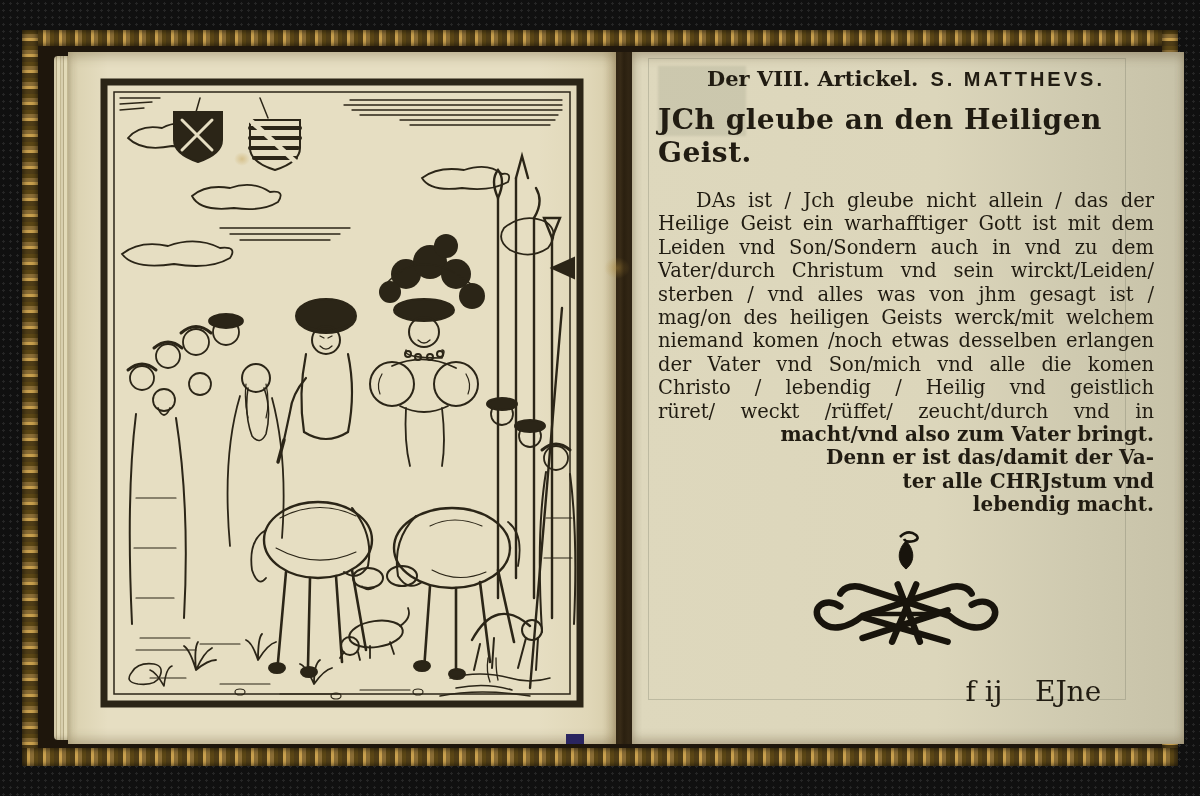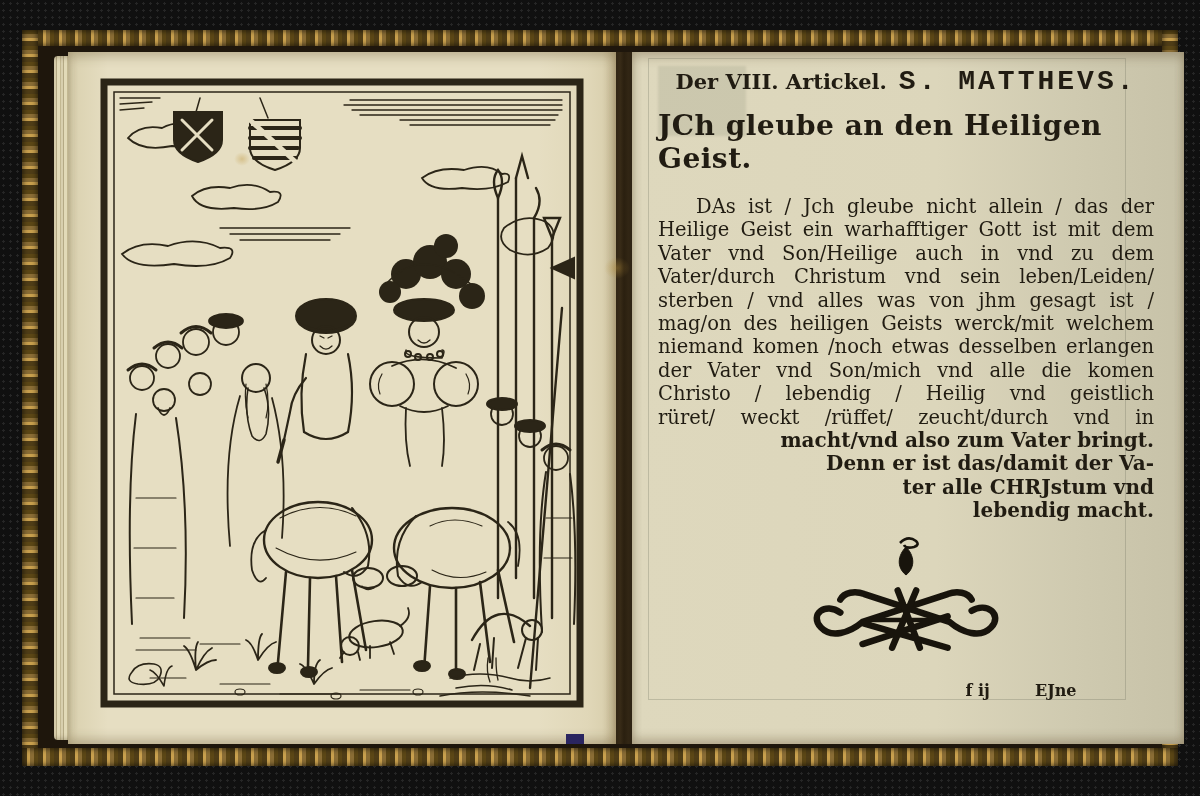--- a/index.html
+++ b/index.html
@@ -50,30 +50,30 @@
   .woodcut svg{display:block;width:100%;height:100%;}
 
   
   .rp-ghostframe{position:absolute;left:16px;top:6px;width:476px;height:640px;
     border:1px solid rgba(90,95,80,.25);pointer-events:none;}
   .rp-ghostblock{position:absolute;left:26px;top:14px;width:88px;height:70px;
     background:rgba(100,105,88,.14);filter:blur(1px);pointer-events:none;}
   .rp-content{position:relative;padding:12px 30px 0 26px;color:#211c12;}
   .hdr-row{display:flex;justify-content:center;align-items:baseline;gap:12px;margin-top:2px;}
   .hdr-article{font-weight:bold;font-size:21px;}
-  .hdr-saint{font-family:Liberation Mono, monospace;font-size:28px;letter-spacing:3px;font-weight:bold;}
+  .hdr-saint{font-family:Liberation Sans, sans-serif;font-size:20px;letter-spacing:3px;font-weight:bold;}
   .title{ font-weight:bold;font-size:28px;margin-top:12px;letter-spacing:.5px;}
   .body-block{margin-top:20px;font-weight:normal;font-size:19.5px;line-height:23.4px;}
   .body-block .jline{text-align:justify;text-align-last:justify;white-space:nowrap;}
   .body-block .jline.indent-first{padding-left:38px;}
   .closing-block{font-weight:bold;font-size:20px;line-height:23.4px;text-align:right;}
   .ornament-wrap{margin-top:14px;text-align:center;}
   .knot-leaf{display:block;margin:0 auto;}
   .knot{display:block;margin:2px auto 0;}
-  .sig-row{position:relative;height:30px;margin-top:24px;font-weight:bold;font-size:16px;}
+  .sig-row{position:relative;height:30px;margin-top:24px;font-weight:normal;font-size:28px;}
   .sig-mark{position:absolute;left:62%;}
   .catchword{position:absolute;left:76%;}
 </style>
 </head>
 <body>
 
 <div class="stage">
   <div class="gold-band gb-top"></div>
   <div class="gold-band v gb-left"></div>
   <div class="gold-band v gb-right"></div>
@@ -238,22 +238,22 @@
         <div class="hdr-row">
           <span class="hdr-article">Der VIII. Artickel.</span>
           <span class="hdr-saint">S. MATTHEVS.</span>
         </div>
 
         <div class="title">JCh gleube an den Heiligen Geist.</div>
 
         <div class="body-block">
             <div class="jline indent-first">DAs ist / Jch gleube nicht allein / das der</div>
             <div class="jline">Heilige Geist ein warhafftiger Gott ist mit dem</div>
-            <div class="jline">Vater vnd Son/Heilige auch in vnd zu dem</div>
-            <div class="jline">Vater/durch Christum vnd sein leben/Leiden/</div>
+            <div class="jline">Leiden vnd Son/Sondern auch in vnd zu dem</div>
+            <div class="jline">Vater/durch Christum vnd sein wirckt/Leiden/</div>
             <div class="jline">sterben / vnd alles was von jhm gesagt ist /</div>
             <div class="jline">mag/on des heiligen Geists werck/mit welchem</div>
             <div class="jline">niemand komen /noch etwas desselben erlangen</div>
             <div class="jline">der Vater vnd Son/mich vnd alle die komen</div>
             <div class="jline">Christo / lebendig / Heilig vnd geistlich</div>
             <div class="jline">rüret/ weckt /rüffet/ zeucht/durch vnd in</div>
           </div>
 
         <div class="closing-block">
             <div class="cline">macht/vnd also zum Vater bringt.</div>

